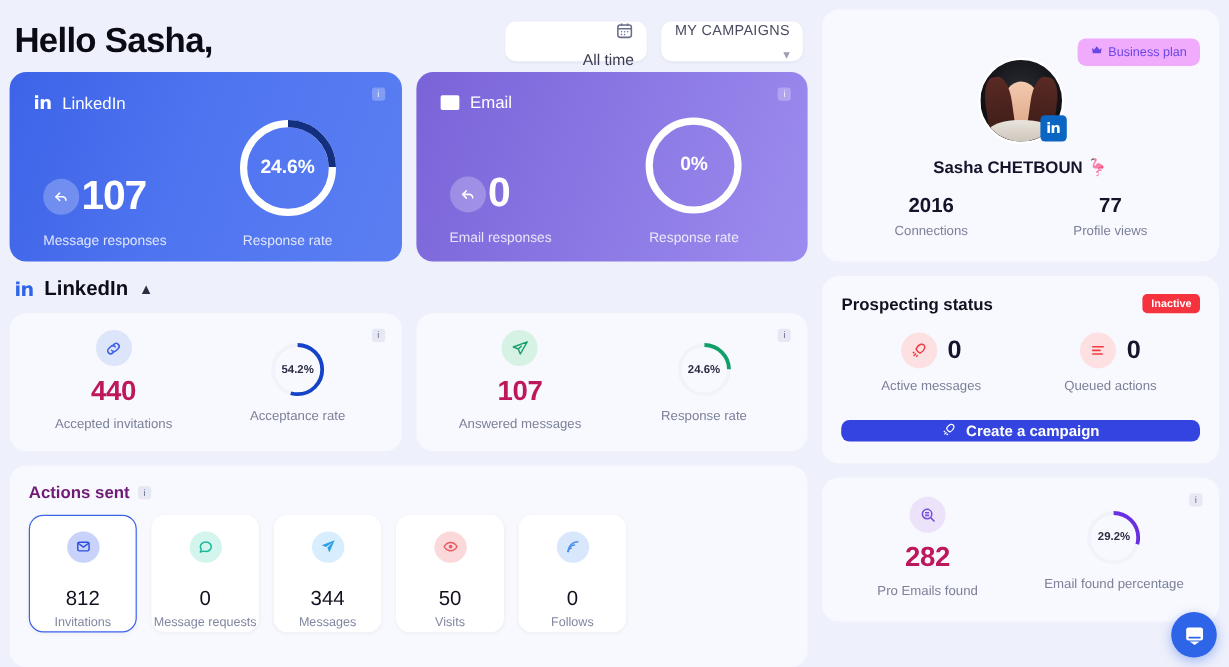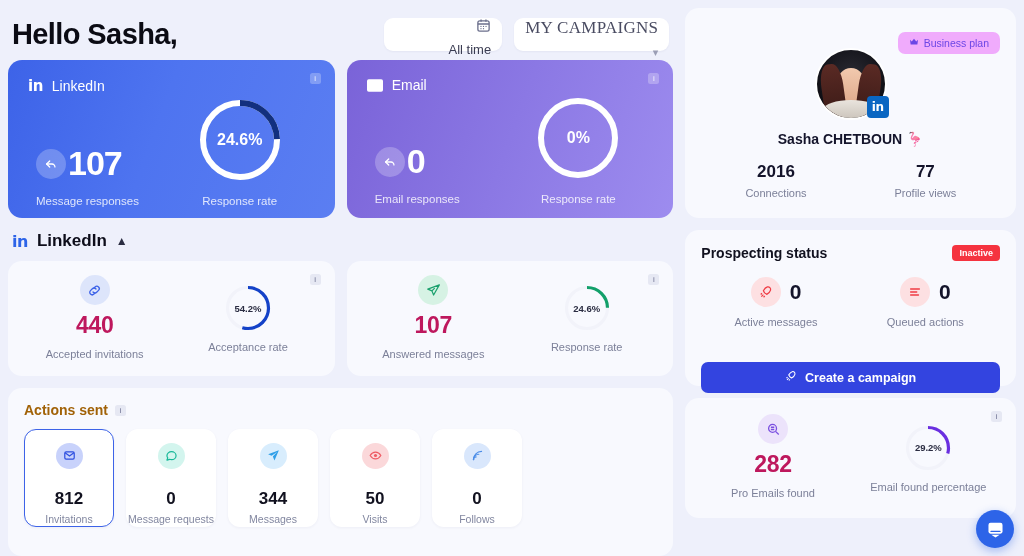--- a/index.html
+++ b/index.html
@@ -32,21 +32,21 @@
   .header-controls { margin-left: auto; display: flex; gap: 12px; }
   .select-pill {
     background: #fff; border-radius: 9px;
     height: 33px; display: flex; align-items: flex-end;
     padding: 0 11px; gap: 9px; cursor: pointer;
     box-shadow: 0 1px 2px rgba(30,35,90,.05);
     min-width: 118px;
     flex-direction: column;
   }
   .select-pill .lbl { font-size: 13px; color: #3a3c52; flex: 1; }
-  .select-pill .lbl.caps { font-size: 17px; letter-spacing: .3px; color: #4a4c62; font-family: Liberation Serif, serif; }
+  .select-pill .lbl.caps { font-size: 12px; letter-spacing: .3px; color: #4a4c62; }
   .chev { color: #9b9eb5; font-size: 11px; line-height: 1; }
   .cal-icon { width: 15px; height: 15px; color: #6b6f8c; display:block; }
 
   
   .channel-row { display: flex; gap: 12px; }
   .channel-card {
     flex: 1; height: 158px; border-radius: 14px;
     position: relative; padding: 17px 20px; color: #fff;
     overflow: hidden;
   }
@@ -117,34 +117,34 @@
     font-size: 9.5px; font-weight: bold; color: #2b2d42;
   }
   .stat-half.rate { justify-content: center; }
 
   
   .actions-card {
     margin-top: 12px; background:#f8f9fe; border-radius: 14px;
     padding: 14px 16px 0 16px; flex: 1;
   }
   .actions-head { display:flex; align-items:center; gap:7px; margin-bottom: 11px; }
-  .actions-head .t { font-size: 14px; font-weight: bold; color: #a16207; }
+  .actions-head .t { font-size: 14px; font-weight: bold; color: #701a75; }
   .actions-head .info-dot { position: static; background:#e6e8f3; color:#6c7090; }
   .action-tiles { display:flex; gap: 12px; }
   .tile {
     width: 90px; height: 98px; background:#fff; border-radius: 12px;
     border: 1.5px solid transparent;
     display:flex; flex-direction:column; align-items:center;
     padding-top: 13px; cursor:pointer;
     box-shadow: 0 1px 3px rgba(40,45,100,.05);
   }
   .tile.selected { border-color:#3d63e8; }
   .tile .icon-circle { width: 27px; height: 27px; margin-bottom: 9px; }
   .tile .icon-circle svg { width: 13px; height: 13px; }
-  .tile .n { font-size: 17px; font-weight: bold; color:#11111f;margin-top:11px; }
+  .tile .n { font-size: 17px; font-weight: normal; color:#11111f;margin-top:11px; }
   .tile .c { font-size: 10.5px; color:#8287a0; margin-top: 4px; text-align:right; line-height: 1.25; }
 
   
   .panel { background:#f8f9fe; border-radius: 14px; position: relative; }
   .profile-card { padding: 12px 16px 16px 16px; height: 210px; }
   .plan-badge {
     position:absolute; top: 24px; right: 16px;
     background:#f0abfc; color:#6b46e5; font-size: 10.5px; font-weight:500;
     padding: 5px 11px; border-radius: 7px; display:flex; align-items:center; gap:5px;
     cursor:pointer;
@@ -206,21 +206,21 @@
   .pcs { flex:1; text-align:center; }
   .pcs-row { display:flex; align-items:center; justify-content:center; gap: 9px; }
   .pcs-circle {
     width: 30px; height: 30px; border-radius:50%; background:#fde0e2;
     display:flex; align-items:center; justify-content:center;
   }
   .pcs-circle svg { width: 14px; height: 14px; }
   .pcs .n { font-size: 21px; font-weight:bold; color:#14142b; }
   .pcs .c { font-size: 11px; color:#7c8099; margin-top: 9px; }
   .cta {
-    margin-top: 34px; width: 100%; height: 31px; border-radius: 7px;
+    margin-top: 22px; width: 100%; height: 18px; border-radius: 7px;
     background:#3344e0; color:#fff; border:none; cursor:pointer;
     font-size: 12.5px; font-weight:bold; font-family:"Liberation Sans",sans-serif;
     display:flex; align-items:center; justify-content:center; gap: 8px;
   }
   .cta svg { width: 12px; height: 12px; }
 
   .email-card { padding: 16px 10px; height: 120px; display:flex; }
 
   .intercom {
     position:absolute; right: 10px; bottom: 8px;

